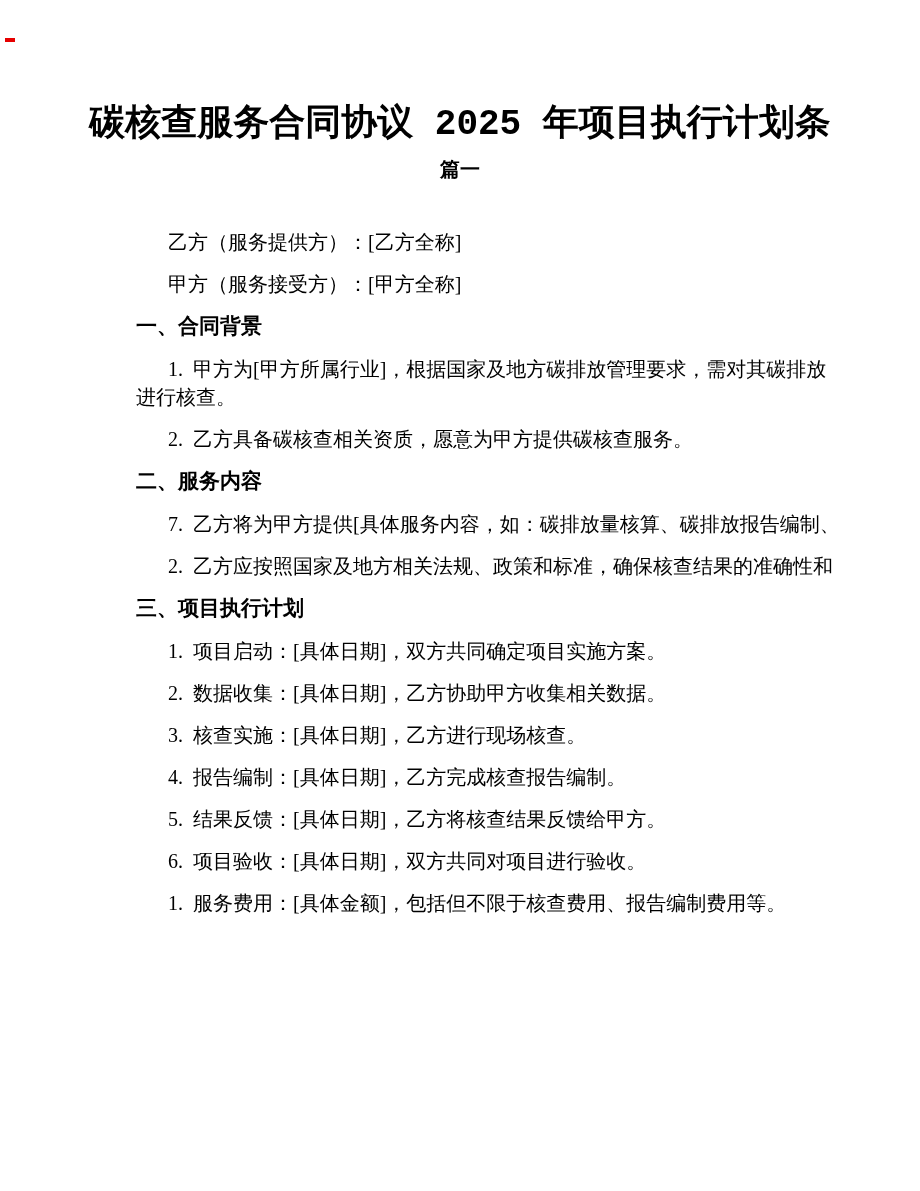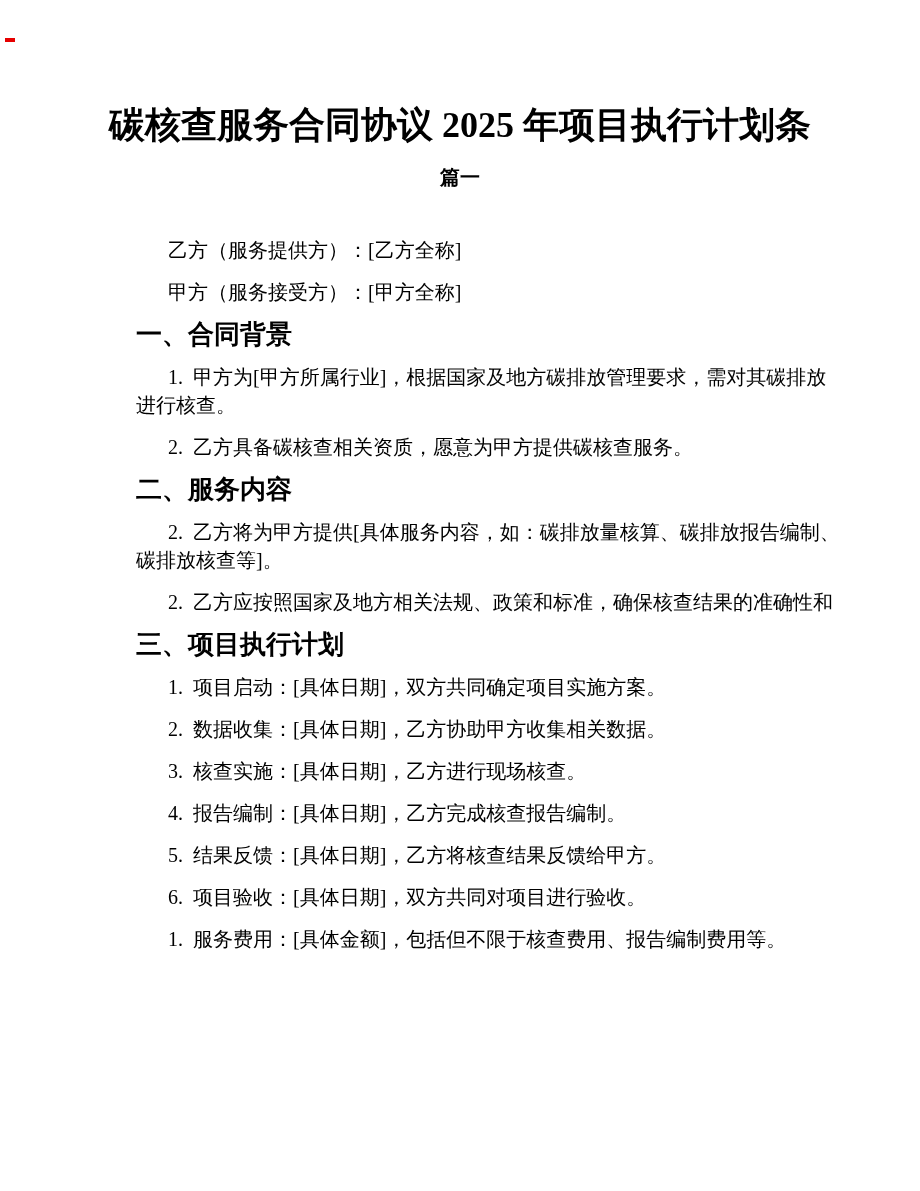--- a/index.html
+++ b/index.html
@@ -29,33 +29,33 @@
     width: 10px;
     height: 4px;
     background: #e60000;
   }
   .title {
     font-size: 36px;
     line-height: 60px;
     font-weight: bold;
     text-align: center;
     margin: 0 -113px 0 -136px; 
-    font-family: Liberation Serif, serif;
+    font-family: Liberation Mono, monospace;
   }
   .title .tline {
     display: block;
     white-space: pre;
   }
   .pian {
     font-family: "Liberation Sans", "DejaVu Sans", sans-serif;
     font-size: 20px;
     line-height: 28px;
     font-weight: bold;
     text-align: center;
-    margin: 8px -113px 0 -136px;
+    margin: 0 -113px 0 -136px;
     white-space: pre;
   }
   .para {
     margin: 14px 0 0 0;
   }
   .party {
     margin-top: 45px;
   }
   .party + .party {
     margin-top: 14px;
@@ -63,21 +63,21 @@
   .line {
     font-size: 20px;
     line-height: 28px;
     white-space: pre;
   }
   .indent {
     padding-left: 32px;
   }
   h2.sec-heading {
     font-family: "Liberation Sans", "DejaVu Sans", sans-serif;
-    font-size: 26px;
+    font-size: 21px;
     line-height: 30px;
     font-weight: bold;
     margin: 13px 0 0 0;
     white-space: pre;
   }
 </style>
 </head>
 <body>
 
 <div class="page">
@@ -105,22 +105,21 @@
     <div class="line">进行核查。</div>
   </div>
 
   <div class="para">
     <div class="line indent">2.  乙方具备碳核查相关资质，愿意为甲方提供碳核查服务。</div>
   </div>
 
   <h2 class="sec-heading">二、服务内容</h2>
 
   <div class="para">
-    <div class="line indent">2.  乙方将为甲方提供[具体服务内容，如：碳排放量核算、碳排放报告编制、</div>
-    <div class="line">碳排放核查等]。</div>
+    <div class="line indent">7.  乙方将为甲方提供[具体服务内容，如：碳排放量核算、碳排放报告编制、</div>
   </div>
 
   <div class="para">
     <div class="line indent">2.  乙方应按照国家及地方相关法规、政策和标准，确保核查结果的准确性和</div>
   </div>
 
   <h2 class="sec-heading">三、项目执行计划</h2>
 
   <div class="para">
     <div class="line indent">1.  项目启动：[具体日期]，双方共同确定项目实施方案。</div>

